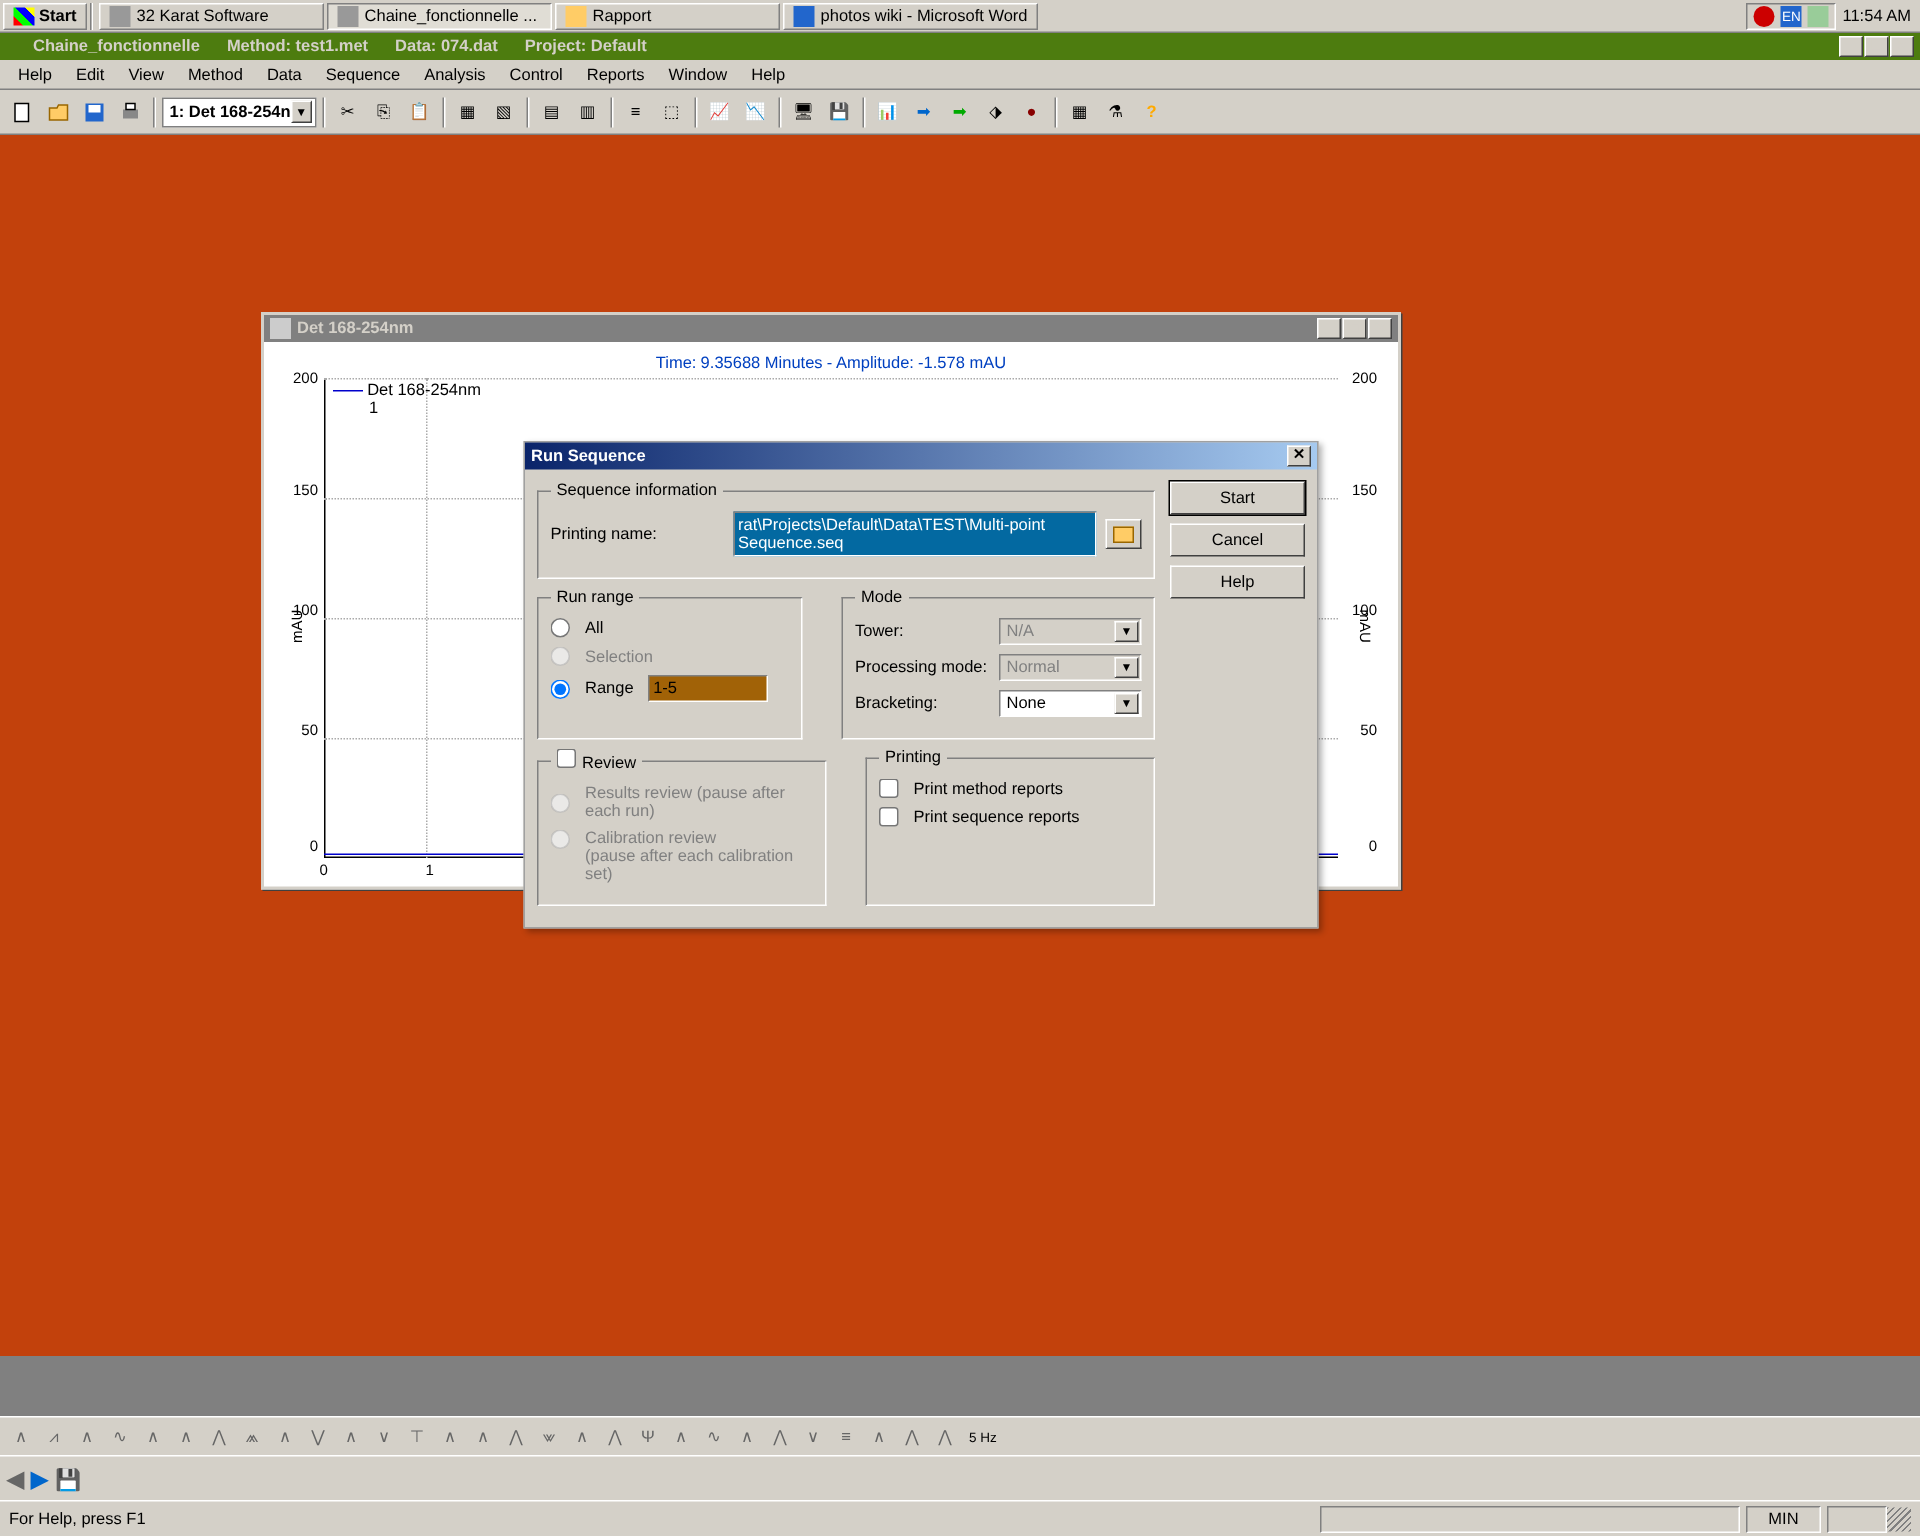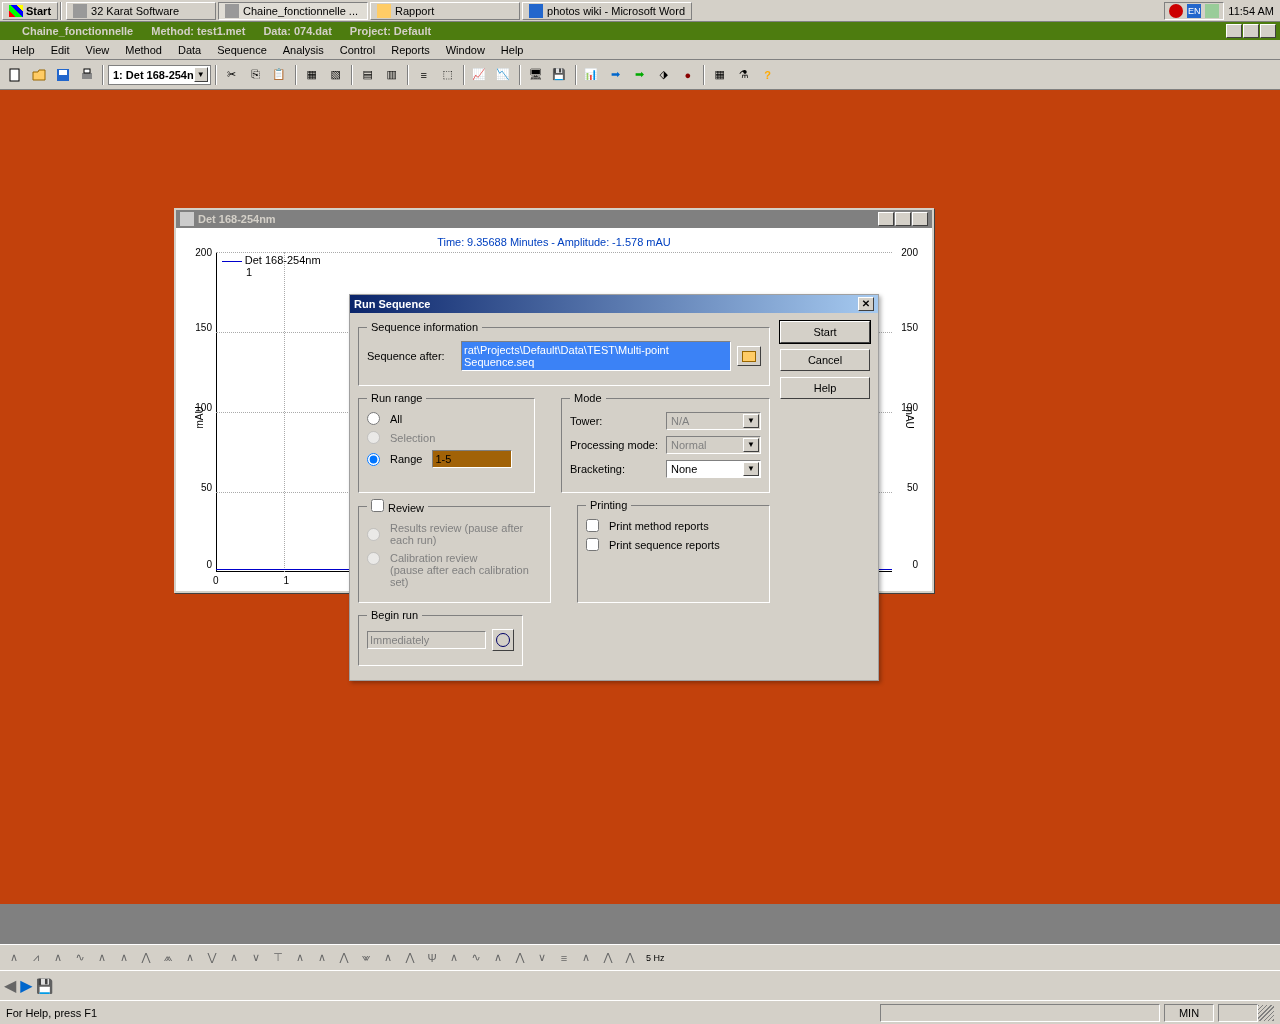--- a/index.html
+++ b/index.html
@@ -53,21 +53,21 @@
 .dialog-body { padding: 8px; display: flex; gap: 10px; }
 .dialog-left { flex: 1; }
 .dialog-right { width: 90px; display: flex; flex-direction: column; gap: 6px; }
 .dlg-btn { height: 22px; background: #d4d0c8; border: 1px solid #fff; border-right-color: #404040; border-bottom-color: #404040; cursor: pointer; }
 .dlg-btn.default { outline: 1px solid #000; }
 
 fieldset { border: 1px solid #fff; border-top-color: #808080; border-left-color: #808080; padding: 8px; margin-bottom: 6px; }
 legend { padding: 0 4px; }
 .field-row { display: flex; align-items: center; gap: 6px; margin-bottom: 6px; }
 .text-input { border: 1px solid #808080; border-right-color: #fff; border-bottom-color: #fff; padding: 2px; background: #a16207; }
-.text-input.sel { background: #3b82f6; color: #fff; }
+.text-input.sel { background: #0369a1; color: #fff; margin-left: 28px; }
 .text-input.disabled { background: #d4d0c8; color: #808080; }
 .combo { border: 1px solid #808080; border-right-color: #fff; border-bottom-color: #fff; padding: 2px 16px 2px 4px; background: #fff; position: relative; display: inline-block; }
 .combo.disabled { color: #808080; background: #d4d0c8; }
 .combo::after { content: "▼"; position: absolute; right: 1px; top: 1px; bottom: 1px; width: 14px; background: #d4d0c8; border: 1px solid #fff; border-right-color: #404040; border-bottom-color: #404040; font-size: 8px; text-align: center; line-height: 12px; color: #000; }
 .browse-btn { width: 24px; height: 20px; background: #d4d0c8; border: 1px solid #fff; border-right-color: #404040; border-bottom-color: #404040; cursor: pointer; display: flex; align-items: center; justify-content: center; }
 .folder-icon { width: 14px; height: 11px; background: #fc6; border: 1px solid #960; }
 .radio, .check { margin-right: 4px; }
 .disabled-text { color: #808080; }
 .two-col { display: flex; gap: 26px; }
 .two-col > fieldset { flex: 1; }
@@ -256,21 +256,21 @@
 <div class="dialog">
   <div class="dialog-title">
     <span>Run Sequence</span>
     <div class="dialog-close">✕</div>
   </div>
   <div class="dialog-body">
     <div class="dialog-left">
       <fieldset>
         <legend>Sequence information</legend>
         <div class="field-row">
-          <span style="width:88px">Sequence after:</span>
+          <span style="width:88px">Printing name:</span>
           <span class="text-input sel" style="flex:1">rat\Projects\Default\Data\TEST\Multi-point Sequence.seq</span>
           <div class="browse-btn">
               <div class="folder-icon"></div>
             </div>
         </div>
       </fieldset>
       <div class="two-col">
         <fieldset>
           <legend>Run range</legend>
           <div class="field-row">
@@ -320,29 +320,20 @@
           <div class="field-row">
               <input type="checkbox" class="check" style="">
               <span>Print method reports</span>
             </div>
           <div class="field-row">
               <input type="checkbox" class="check" style="">
               <span>Print sequence reports</span>
             </div>
         </fieldset>
       </div>
-      <fieldset style="width:165px">
-        <legend>Begin run</legend>
-        <div class="field-row">
-          <span class="text-input disabled" style="flex:1">Immediately</span>
-          <div class="clock-btn">
-              <div class="clock-face"></div>
-            </div>
-        </div>
-      </fieldset>
     </div>
     <div class="dialog-right">
       <button class="dlg-btn default">Start</button>
       <button class="dlg-btn">Cancel</button>
       <button class="dlg-btn">Help</button>
     </div>
   </div>
 </div>
 
 <div class="bottom-toolbar">

